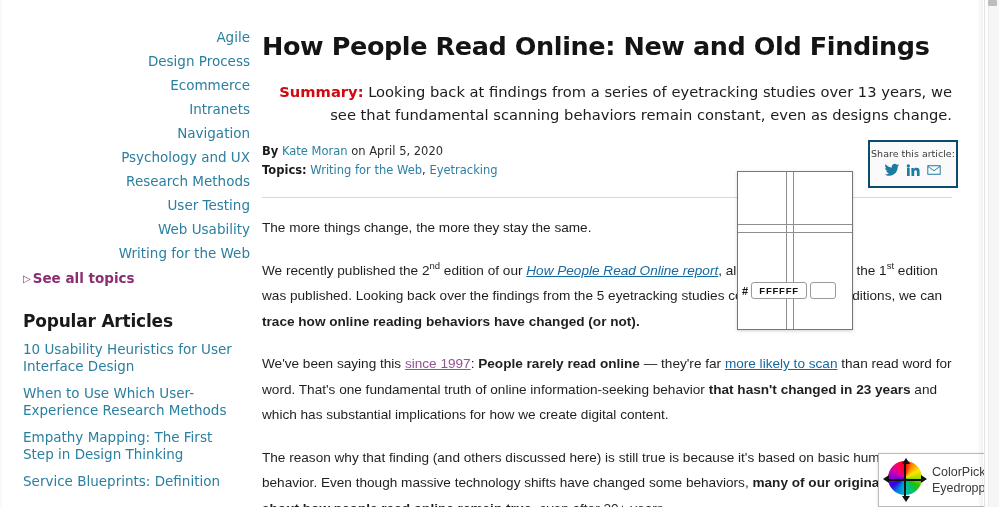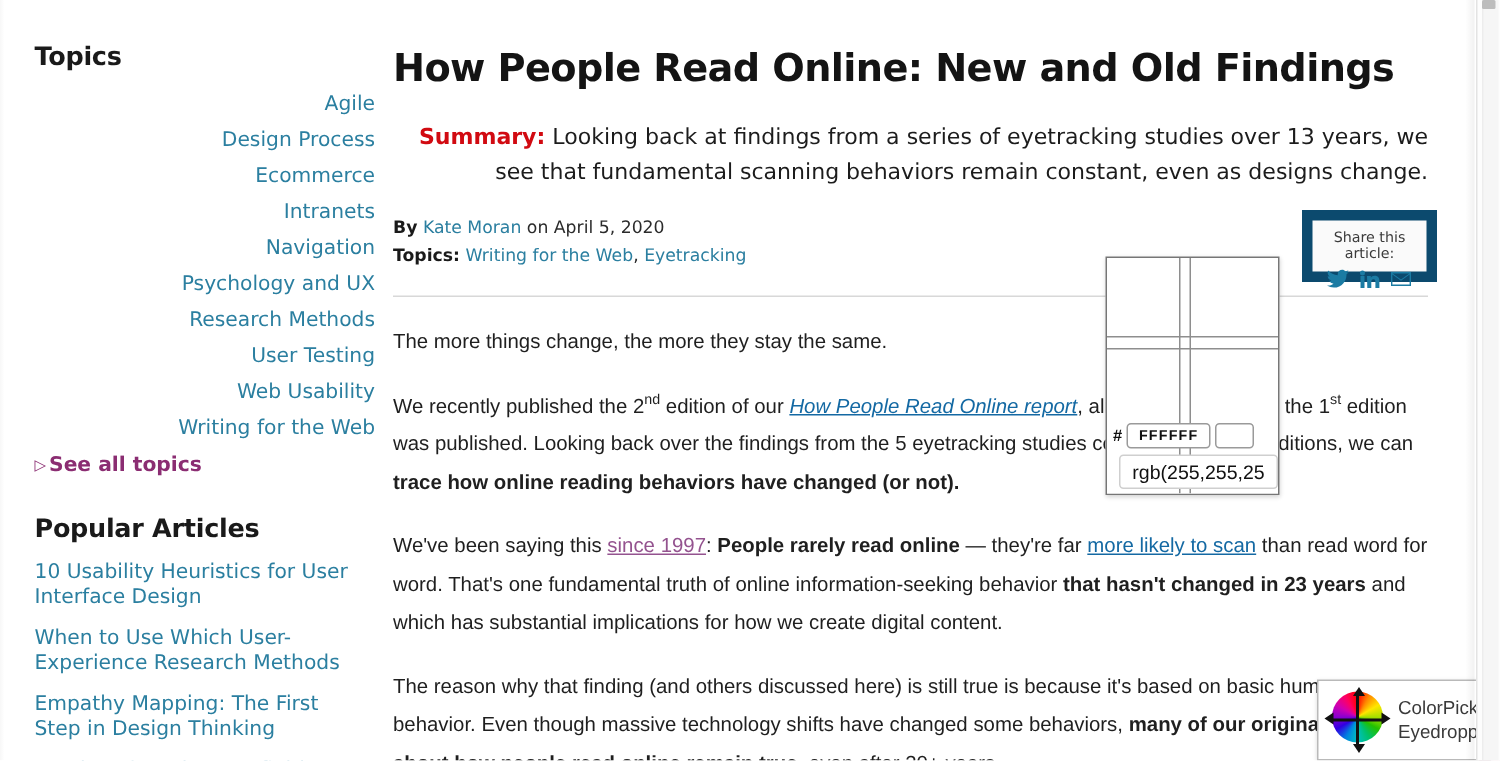--- a/index.html
+++ b/index.html
@@ -151,21 +151,21 @@
   .link-visited {
     color: #94538f; text-decoration: underline; cursor: pointer;
   }
   sup { font-size: 9.5px; vertical-align: super; line-height: 0; }
 
   
   #share-box {
     position: absolute; left: 868px; top: 140px;
     width: 90px; height: 48px;
     background: #fafafa;
-    border: 7px solid #0c4a6e;
+    border: 2px solid #0c4a6e;
     padding: 6px 0 0 0;
     text-align: center;
   }
   #share-label {
     font-family: "DejaVu Sans", sans-serif;
     font-size: 9.5px;
     color: #3b3b3b;
     display: block;
     margin-bottom: 3px;
   }
@@ -290,21 +290,20 @@
     clip-path: polygon(100% 0, 100% 100%, 0 100%);
   }
 </style>
 </head>
 <body>
 
 <div id="page">
 
   <aside id="sidebar">
 
-    <div class="side-heading">Topics</div>
 
     <ul class="side-list">
       <li><a class="side-link">Agile</a></li>
       <li><a class="side-link">Design Process</a></li>
       <li><a class="side-link">Ecommerce</a></li>
       <li><a class="side-link">Intranets</a></li>
       <li><a class="side-link">Navigation</a></li>
       <li><a class="side-link">Psychology and UX</a></li>
       <li><a class="side-link">Research Methods</a></li>
       <li><a class="side-link">User Testing</a></li>
@@ -380,21 +379,20 @@
       <div class="xh-h" id="xh-h1"></div>
       <div class="xh-h" id="xh-h2"></div>
     </div>
 
     <div id="hex-row">
       <span id="hash-mark">#</span>
       <div id="hex-input">FFFFFF</div>
       <div id="hex-swatch" style="background: rgb(255, 255, 255);"></div>
     </div>
 
-    <div id="rgb-readout">rgb(255,255,25</div>
   </div>
 
   <div id="eyedropper-badge">
     <div id="wheel-wrap">
       <div id="color-wheel"></div>
       <div class="wheel-bar" id="bar-v"></div>
       <div class="wheel-bar" id="bar-h"></div>
       <div class="wheel-arrow" id="arrow-up"></div>
       <div class="wheel-arrow" id="arrow-down"></div>
       <div class="wheel-arrow" id="arrow-left"></div>

